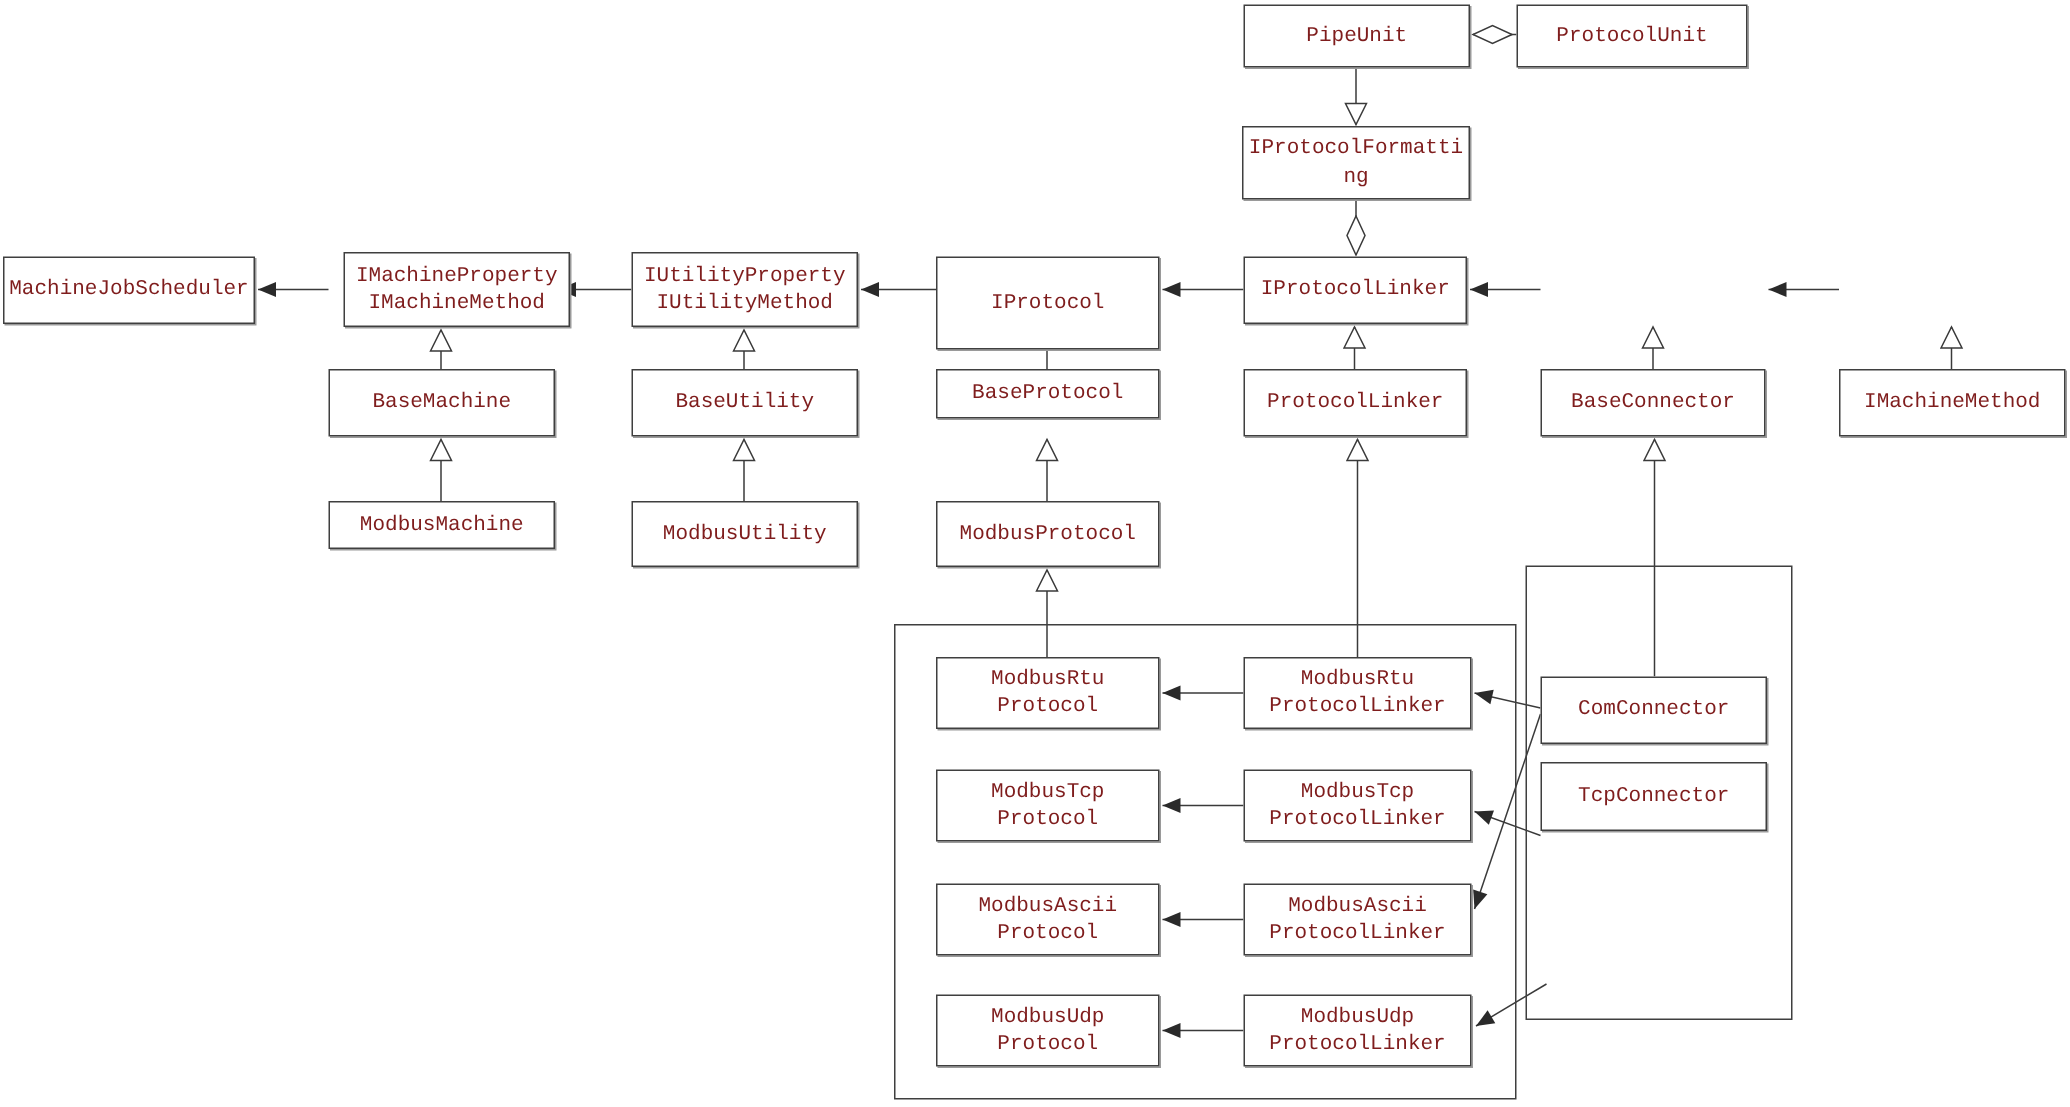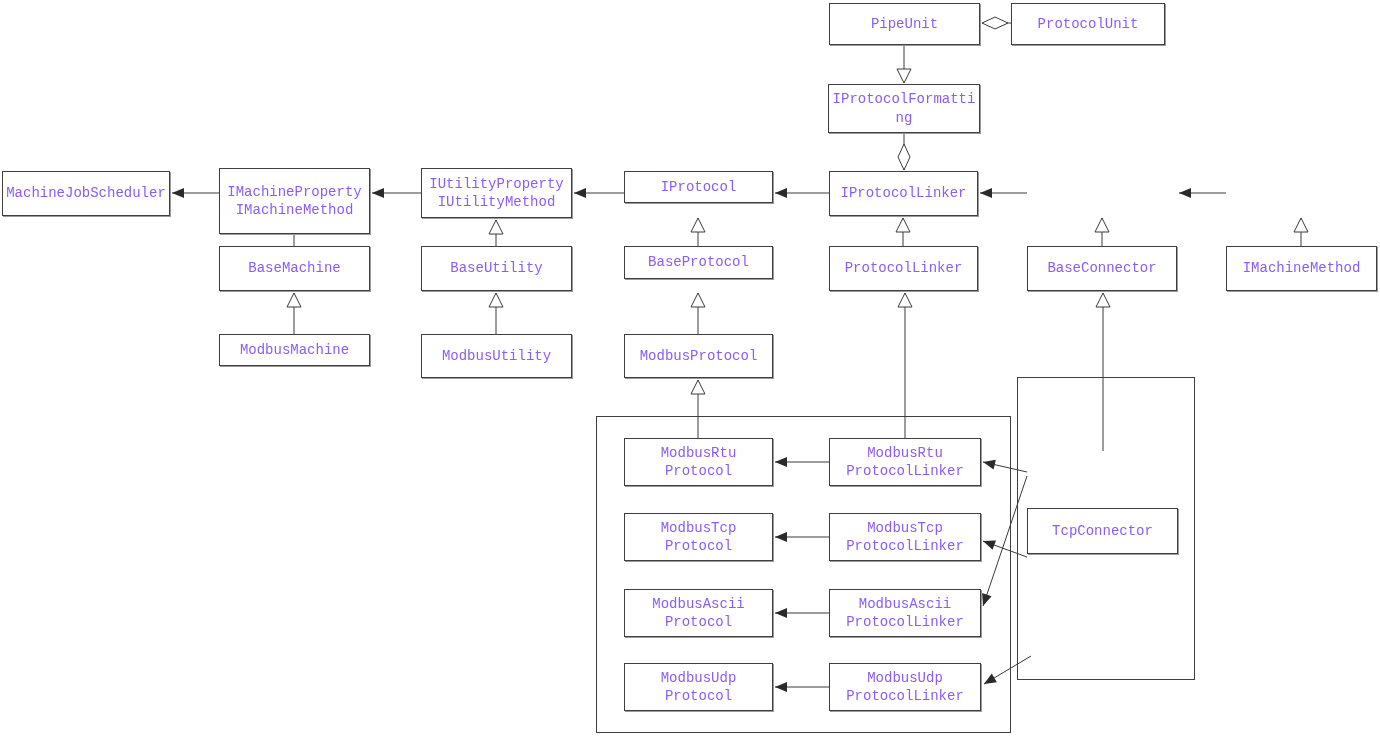--- a/index.html
+++ b/index.html
@@ -12,21 +12,21 @@
   }
   .edges{position:absolute;left:0;top:0;width:1380px;height:738px;}
   .node{
     position:absolute;
     box-sizing:border-box;
     background:#ffffff;
     border:1px solid #3f3f3f;
     box-shadow:1px 1px 0 #9a9a9a;
     display:flex;align-items:center;justify-content:center;
     text-align:center;
-    font-size:14px;line-height:1.3;color:#8b5cf6;
+    font-size:14px;line-height:1.3;color:#7f1d1d;
     white-space:pre-line;
     word-break:break-all;
     padding:1px 2px;
   }
   .frame{
     position:absolute;
     box-sizing:border-box;
     border:1px solid #3f3f3f;
     background:transparent;
   }
@@ -84,25 +84,25 @@
   </svg>
 
   <div class="frame" style="left:596px;top:416px;width:415px;height:317px"></div>
   <div class="frame" style="left:1017px;top:377px;width:178px;height:303px"></div>
 
   <div class="node" style="left:829px;top:3px;width:151px;height:42px">PipeUnit</div>
   <div class="node" style="left:1011px;top:3px;width:154px;height:42px">ProtocolUnit</div>
   <div class="node" style="left:828px;top:84px;width:152px;height:49px">IProtocolFormatting</div>
 
   <div class="node" style="left:2px;top:171px;width:168px;height:45px">MachineJobScheduler</div>
-  <div class="node" style="left:219px;top:168px;width:151px;height:66px">IMachineProperty
+  <div class="node" style="left:229px;top:168px;width:151px;height:50px">IMachineProperty
 IMachineMethod</div>
   <div class="node" style="left:421px;top:168px;width:151px;height:50px">IUtilityProperty
 IUtilityMethod</div>
-  <div class="node" style="left:624px;top:171px;width:149px;height:32px">IProtocol</div>
+  <div class="node" style="left:624px;top:171px;width:149px;height:62px">IProtocol</div>
   <div class="node" style="left:829px;top:171px;width:149px;height:45px">IProtocolLinker</div>
 
   <div class="node" style="left:219px;top:246px;width:151px;height:45px">BaseMachine</div>
   <div class="node" style="left:421px;top:246px;width:151px;height:45px">BaseUtility</div>
   <div class="node" style="left:624px;top:246px;width:149px;height:33px">BaseProtocol</div>
   <div class="node" style="left:829px;top:246px;width:149px;height:45px">ProtocolLinker</div>
   <div class="node" style="left:1027px;top:246px;width:150px;height:45px">BaseConnector</div>
   <div class="node" style="left:1226px;top:246px;width:151px;height:45px">IMachineMethod</div>
 
   <div class="node" style="left:219px;top:334px;width:151px;height:32px">ModbusMachine</div>
@@ -119,15 +119,16 @@
 ProtocolLinker</div>
   <div class="node" style="left:624px;top:589px;width:149px;height:48px">ModbusAscii
 Protocol</div>
   <div class="node" style="left:829px;top:589px;width:152px;height:48px">ModbusAscii
 ProtocolLinker</div>
   <div class="node" style="left:624px;top:663px;width:149px;height:48px">ModbusUdp
 Protocol</div>
   <div class="node" style="left:829px;top:663px;width:152px;height:48px">ModbusUdp
 ProtocolLinker</div>
 
+  <div class="node" style="left:1027px;top:451px;width:151px;height:45px">ComConnector</div>
   <div class="node" style="left:1027px;top:508px;width:151px;height:46px">TcpConnector</div>
 
 </div>
 
 </body></html>

